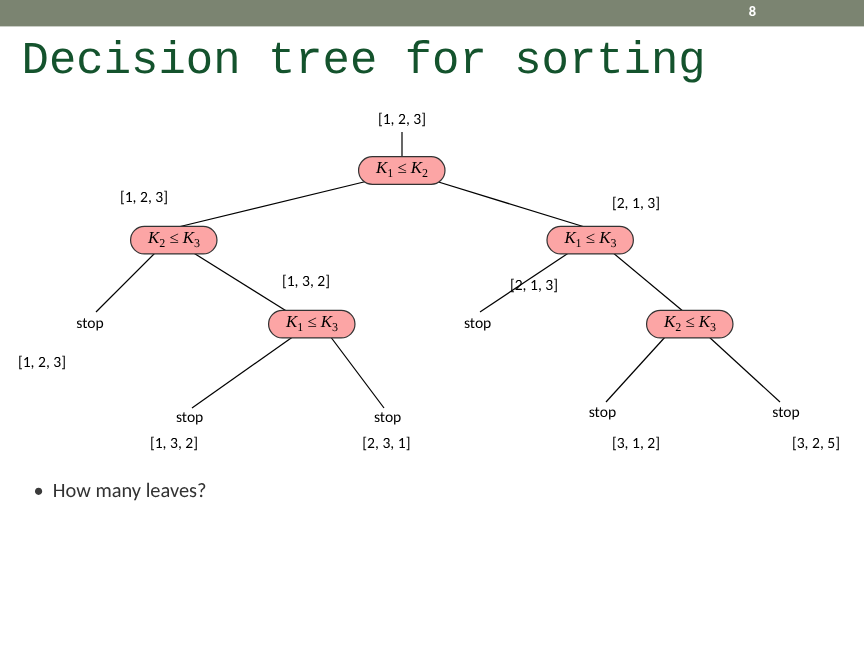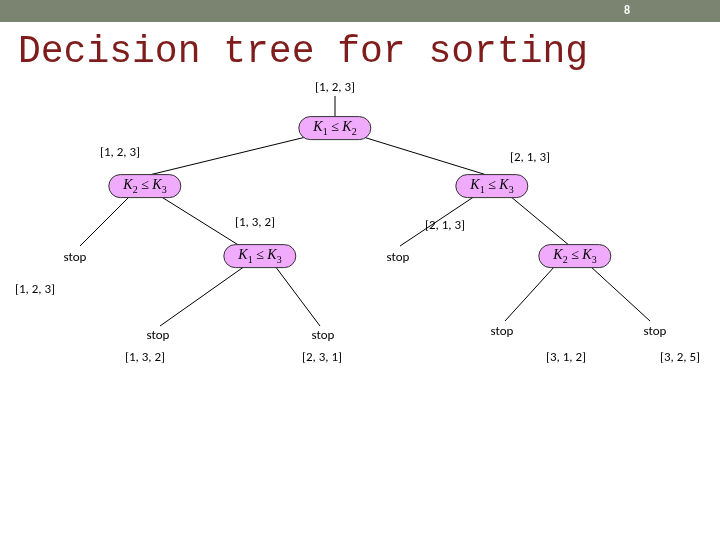--- a/index.html
+++ b/index.html
@@ -21,35 +21,35 @@
     position: absolute;
     right: 90px;
     top: 3px;
     color: #ffffff;
     font-size: 12px;
     font-weight: bold;
   }
   .title {
     font-family: "Consolas", "Courier New", monospace;
     font-size: 38px;
-    color: #7f1d1d;
+    color: #14532d;
     margin: 8px 0 0 18px;
     font-weight: 400;
     letter-spacing: 0px;
   }
   .stage {
     position: absolute;
     left: 0;
-    top: 56px;
+    top: 70px;
     width: 604px;
     height: 320px;
   }
   .node {
     position: absolute;
-    background: #f0abfc;
+    background: #fca5a5;
     border: 1px solid #333333;
     border-radius: 14px;
     padding: 2px 14px;
     font-size: 14px;
     font-family: "Cambria Math", "Times New Roman", serif;
     font-style: italic;
     color: #000;
     white-space: nowrap;
     transform: translate(-50%, -50%);
   }
@@ -136,21 +136,21 @@
   <div class="label" style="left:445px; top:168px;">[2, 1, 3]</div>
 
   <div class="label" style="left:35px; top:232px;">[1, 2, 3]</div>
 
   <div class="label" style="left:158px; top:278px;">stop</div>
   <div class="label" style="left:145px; top:300px;">[1, 3, 2]</div>
   <div class="label" style="left:323px; top:278px;">stop</div>
   <div class="label" style="left:322px; top:300px;">[2, 3, 1]</div>
 
   <div class="label" style="left:502px; top:274px;">stop</div>
-  <div class="label" style="left:530px; top:300px;margin-left:36px;">[3, 1, 2]</div>
+  <div class="label" style="left:530px; top:300px;">[3, 1, 2]</div>
   <div class="label" style="left:655px; top:274px;">stop</div>
   <div class="label" style="left:680px; top:300px;">[3, 2, 5]</div>
 
   <div class="node" style="left:335px; top:72px;">
     <span>K</span><span class="sub">1</span>
     <span>≤</span>
     <span>K</span><span class="sub">2</span>
   </div>
   <div class="node" style="left:145px; top:130px;">
     <span>K</span><span class="sub">2</span>
@@ -169,13 +169,14 @@
   </div>
   <div class="node" style="left:575px; top:200px;">
     <span>K</span><span class="sub">2</span>
     <span>≤</span>
     <span>K</span><span class="sub">3</span>
   </div>
 
 </div>
 
 <ul class="bullets">
+  <li>How many leaves?</li>
 </ul>
 
 </body></html>

